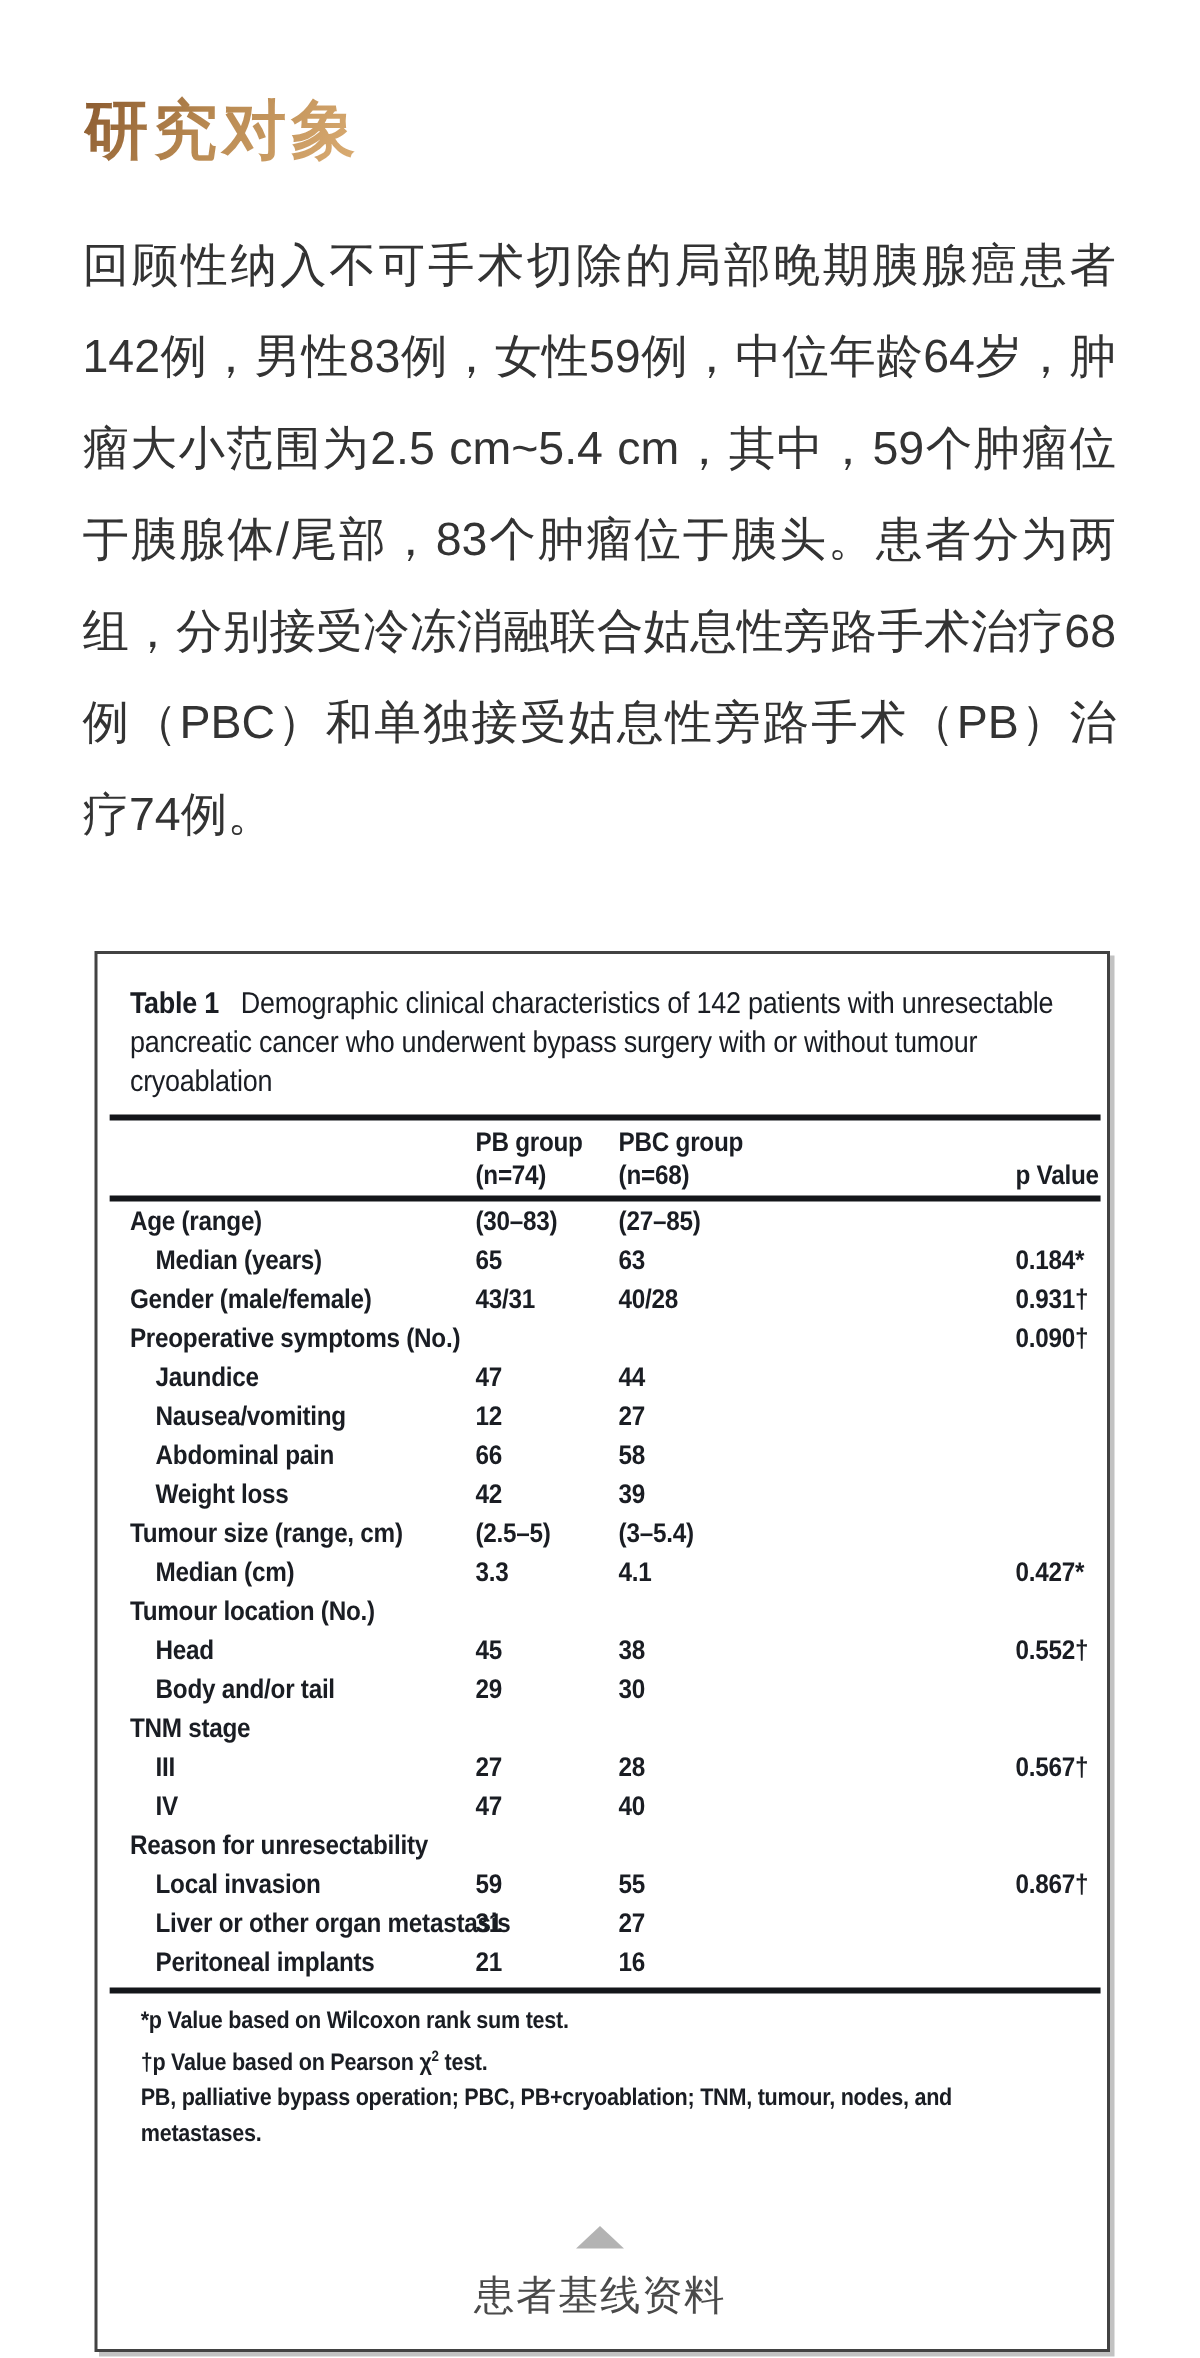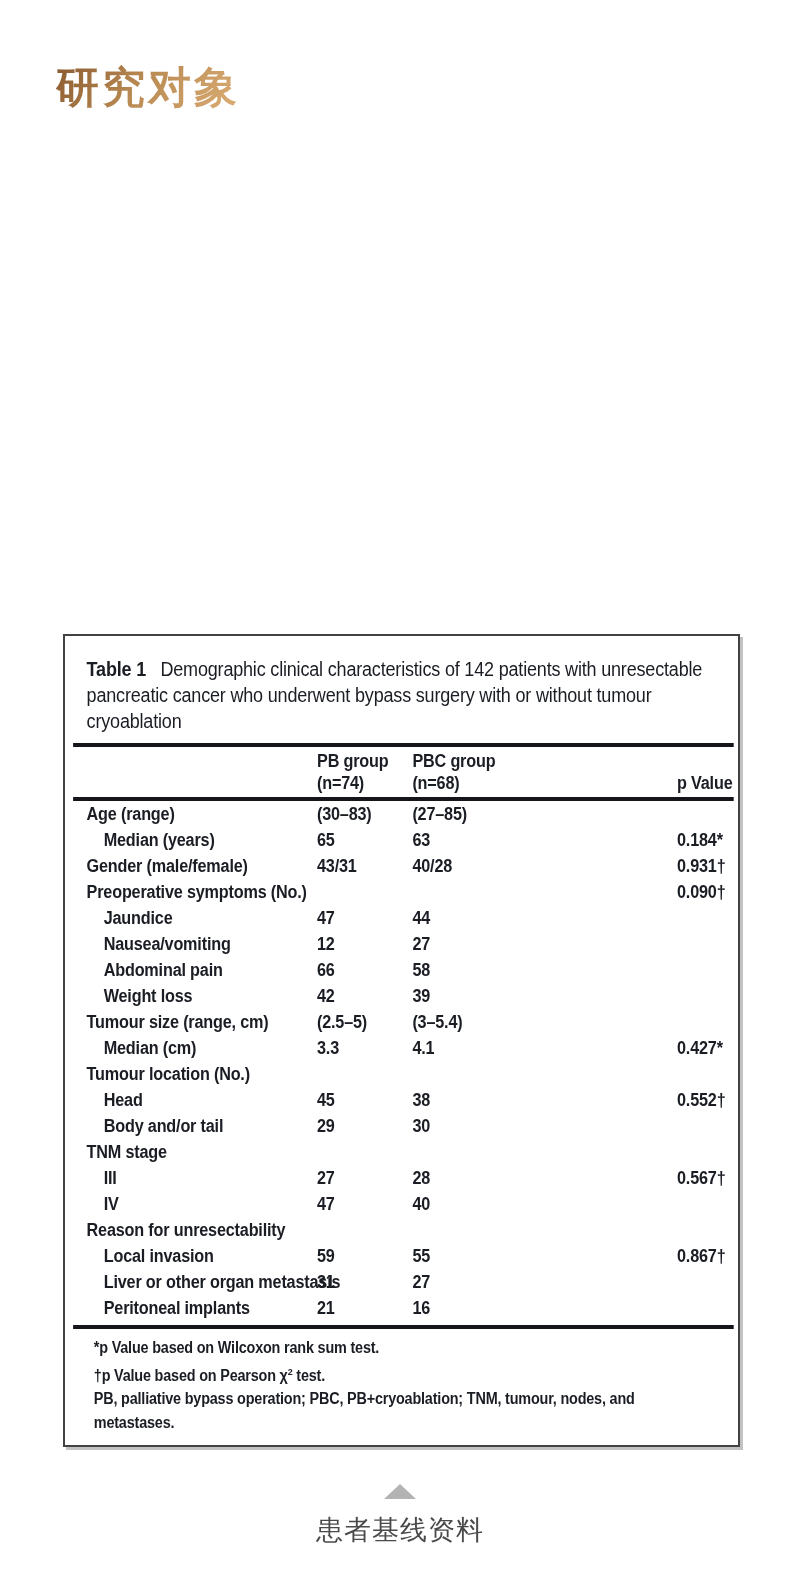--- a/index.html
+++ b/index.html
@@ -43,21 +43,21 @@
     text-align: justify;
     text-justify: inter-ideograph;
   }
 
   
   .table-box {
     position: absolute;
     left: 63px;
     top: 634px;
     width: 677px;
-    height: 813px;
+    height: 934px;
     box-sizing: border-box;
     border: 2px solid #424242;
     box-shadow: 3px 3px 0 0 #c2c2c2;
     background: #ffffff;
     overflow: hidden;
   }
   
   .scan {
     width: 752px;
     transform: scaleX(0.9);
@@ -112,20 +112,21 @@
     color: #4a4a4a;
   }
 </style>
 </head>
 <body>
 
 <div class="page">
 
   <h1 class="heading">研究对象</h1>
 
+  <p class="intro">回顾性纳入不可手术切除的局部晚期胰腺癌患者142例，男性83例，女性59例，中位年龄64岁，肿瘤大小范围为2.5 cm~5.4 cm，其中，59个肿瘤位于胰腺体/尾部，83个肿瘤位于胰头。患者分为两组，分别接受冷冻消融联合姑息性旁路手术治疗68例（PBC）和单独接受姑息性旁路手术（PB）治疗74例。</p>
 
   <div class="table-box">
     <div class="scan">
 
       <div class="tbl-title">
         <b>Table 1</b><span>Demographic clinical characteristics of 142 patients with unresectable pancreatic cancer who underwent bypass surgery with or without tumour cryoablation</span>
       </div>
 
       <div class="rule rule-top"></div>
 

